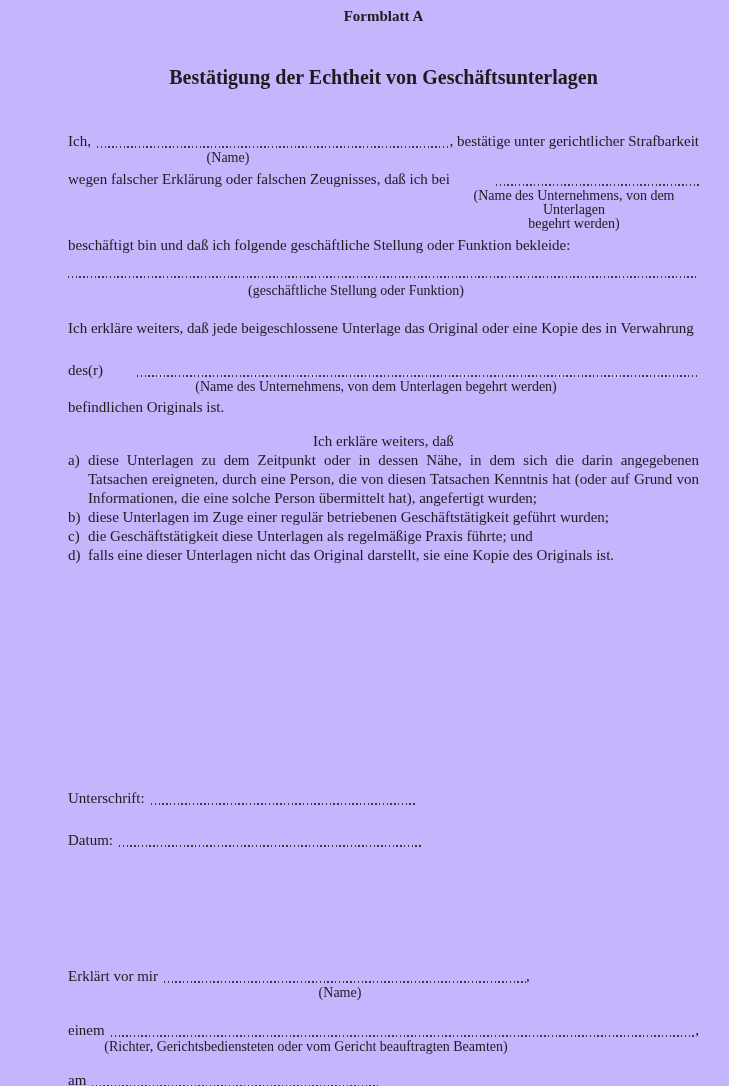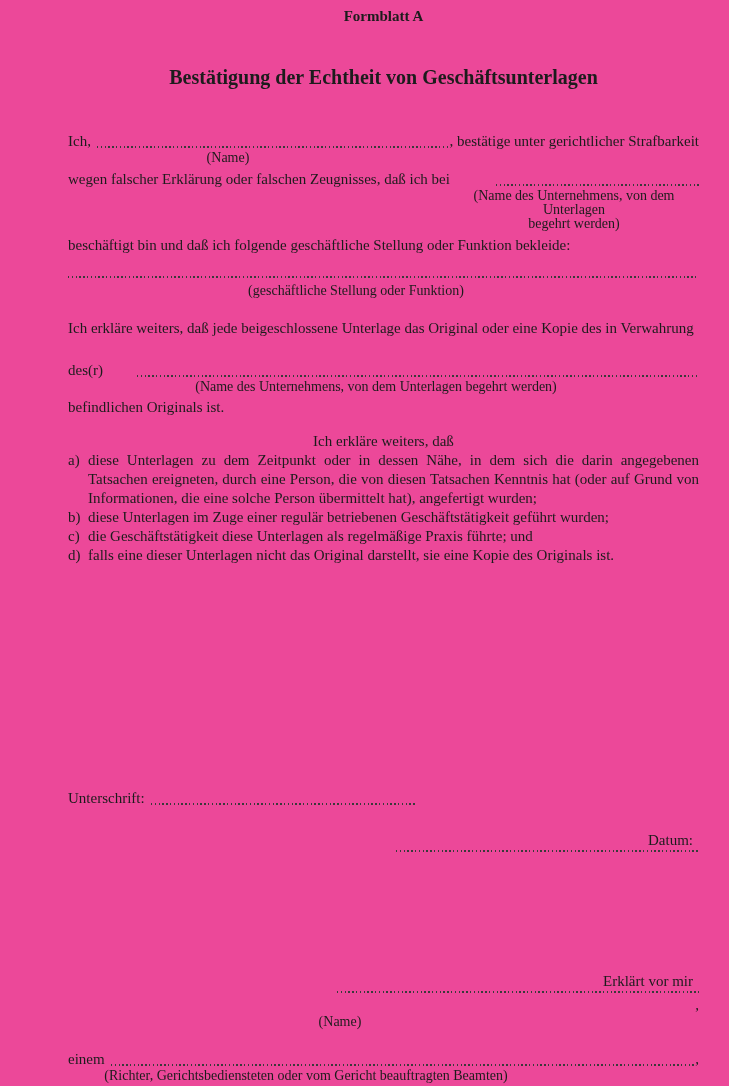--- a/index.html
+++ b/index.html
@@ -2,21 +2,21 @@
 <html><head>
 <meta charset="utf-8">
 <style>
   html, body { margin: 0; padding: 0; background: #fff; }
   .page {
     position: relative;
     width: 729px;
     height: 1086px;
     box-sizing: border-box;
     padding: 8px 30px 0 68px;
-    background: #ec4899;
+    background: #c4b5fd;
     color: #1c1c1c;
     font-family: "Liberation Serif", "DejaVu Serif", serif;
     font-size: 15px;
     line-height: 19px;
     overflow: hidden;
   }
   .form-label {
     text-align: center;
     font-weight: bold;
     font-size: 15px;
@@ -61,22 +61,22 @@
   .mt-p1   { margin-top: 42px; }
   .mt-p2   { margin-top: 5px; gap: 40px; }
   .mt-p3   { margin-top: 5px; }
   .mt-dot  { margin-top: 21px; }
   .mt-cap3 { margin-top: 6px; }
   .mt-p4   { margin-top: 21px; }
   .mt-p5   { margin-top: 23px; gap: 28px; }
   .mt-p6   { margin-top: 4px; }
   .mt-li   { margin-top: 15px; text-align: center; }
   .mt-sig  { margin-top: 224px; }
-  .mt-dat  { margin-top: 23px; flex-direction: column; }
-  .mt-erk  { margin-top: 117px; flex-direction: column; }
+  .mt-dat  { margin-top: 23px; }
+  .mt-erk  { margin-top: 117px; }
   .mt-ein  { margin-top: 21px; }
   .mt-am   { margin-top: 17px; }
   
   .cap-name1   { width: 320px; }
   .cap-company { width: 252px; margin-left: 380px; }
   .cap-pos     { width: 576px; }
   .cap-company2{ width: 616px; }
   .cap-name2   { width: 544px; }
   .cap-officer { width: 476px; }
 </style>

